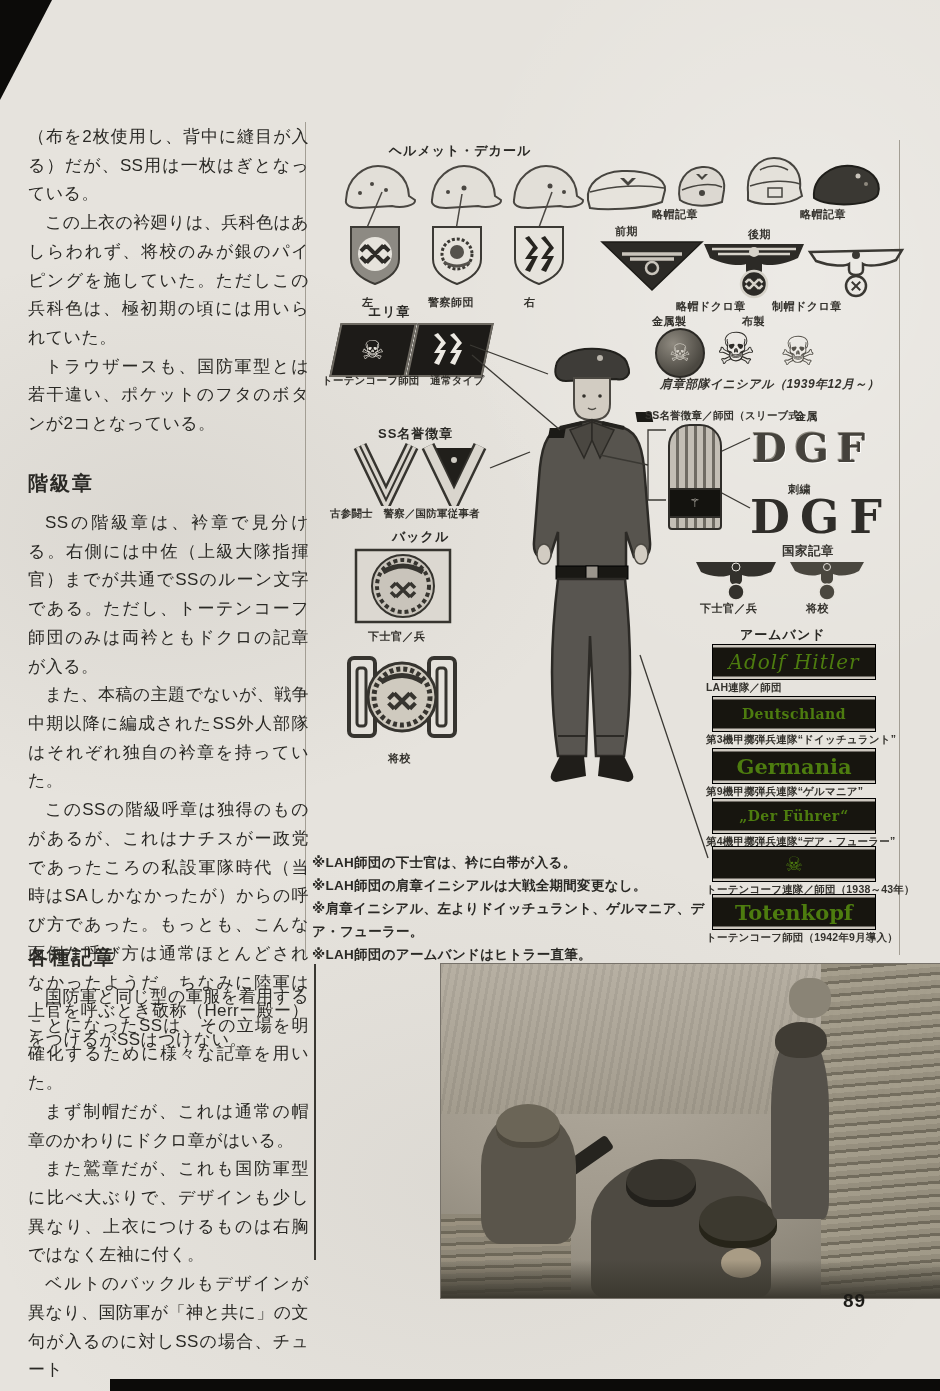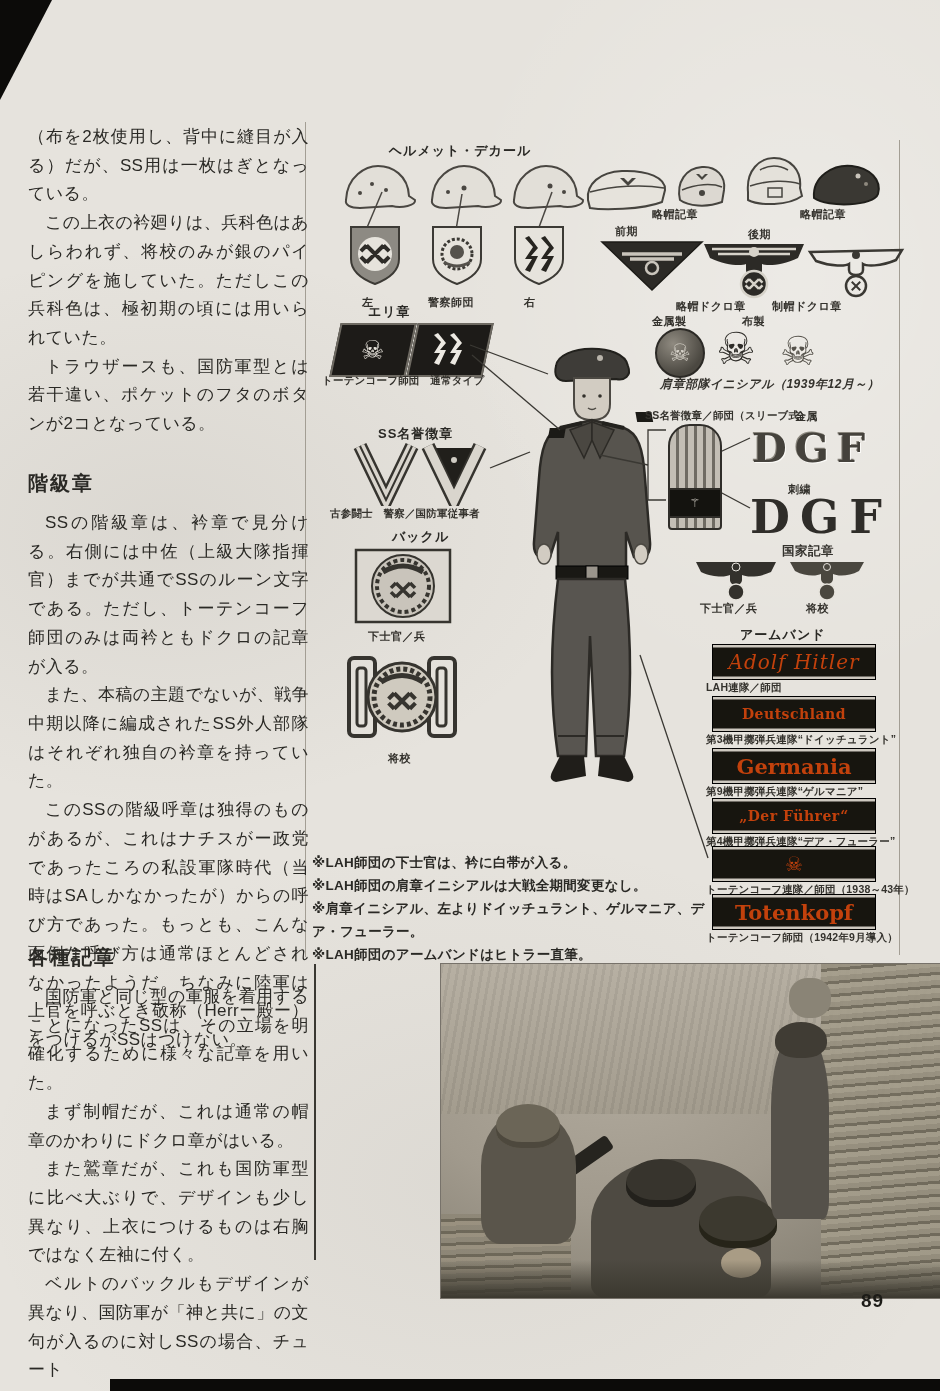--- a/index.html
+++ b/index.html
@@ -15,21 +15,21 @@
   .p p{margin:0;}
   .p p.ind{text-indent:1em;}
   .h1{font-size:20px;font-weight:bold;letter-spacing:2px;}
   .dtitle{font-size:13px;font-weight:bold;letter-spacing:1px;}
   .cap{font-size:11px;font-weight:bold;letter-spacing:.5px;color:#34322d;}
   .cap2{font-size:10.5px;font-weight:bold;letter-spacing:.2px;color:#34322d;}
   .note{font-size:13.5px;font-weight:bold;line-height:23px;letter-spacing:.3px;}
   .note div{margin:0;}
   .photocap{font-size:14px;font-weight:bold;line-height:24.5px;letter-spacing:.5px;}
   .rule{background:#a39e94;}
-  .band{width:162px;height:34px;background:#17150f;color:#c2410c;display:flex;align-items:center;justify-content:center;
+  .band{width:162px;height:34px;background:#17150f;color:#4d7c0f;display:flex;align-items:center;justify-content:center;
     box-shadow:inset 0 2.5px 0 #cdc8bf, inset 0 -2.5px 0 #cdc8bf;border:1px solid #000;}
   .band .t-script{font-family:"DejaVu Serif","Liberation Serif",serif;font-style:italic;font-size:20px;letter-spacing:1px;}
   .band .t-fraktur{font-family:"DejaVu Serif","Liberation Serif",serif;font-weight:bold;font-size:14px;letter-spacing:.5px;}
   .band .t-serif{font-family:"DejaVu Serif","Liberation Serif",serif;font-weight:bold;font-size:21px;}
   .band .t-skull{font-size:20px;}
   .tab{width:72px;height:50px;background:#1d1b18;border:2px solid #6e6a62;transform:skewX(-12deg);
     display:flex;align-items:center;justify-content:center;color:#e8e4dc;}
   .dgf-metal{font-family:"DejaVu Serif","Liberation Serif",serif;font-weight:bold;font-size:40px;letter-spacing:8px;color:#45423c;
     text-shadow:1px 1px 0 #fbfaf7, -1px -1px 0 #8a867d;}
   .dgf-emb{font-family:"DejaVu Serif","Liberation Serif",serif;font-weight:bold;font-size:46px;letter-spacing:10px;color:#2f2d29;}
@@ -362,14 +362,14 @@
     <div class="abs" style="left:150px;top:195px;width:180px;height:140px;background:#4e4a42;border-radius:45% 45% 10% 10%;"></div>
     <div class="abs" style="left:185px;top:195px;width:70px;height:48px;background:#37342d;border-radius:50% 50% 42% 42%;box-shadow:inset 0 -7px 0 #23211c;"></div>
     <div class="abs" style="left:258px;top:232px;width:78px;height:52px;background:#3c392f;border-radius:50% 50% 42% 42%;box-shadow:inset 0 -7px 0 #262419;"></div>
     <div class="abs" style="left:280px;top:284px;width:40px;height:30px;background:#a99c85;border-radius:50%;"></div>
     <div class="abs" style="left:330px;top:70px;width:58px;height:185px;background:#55514a;border-radius:40% 40% 10% 10%;"></div>
     <div class="abs" style="left:334px;top:58px;width:52px;height:36px;background:#403c34;border-radius:50% 50% 42% 42%;"></div>
     <div class="abs" style="left:348px;top:14px;width:42px;height:40px;background:#8a8476;border-radius:45%;"></div>
     <div class="abs" style="left:0;top:296px;width:100%;height:38px;background:linear-gradient(transparent,#3b382f);"></div>
   </div>
 
-  <div class="abs pagenum" style="left:861px;top:1290px;">89</div>
+  <div class="abs pagenum" style="left:843px;top:1290px;">89</div>
 </div>
 
 </body></html>

